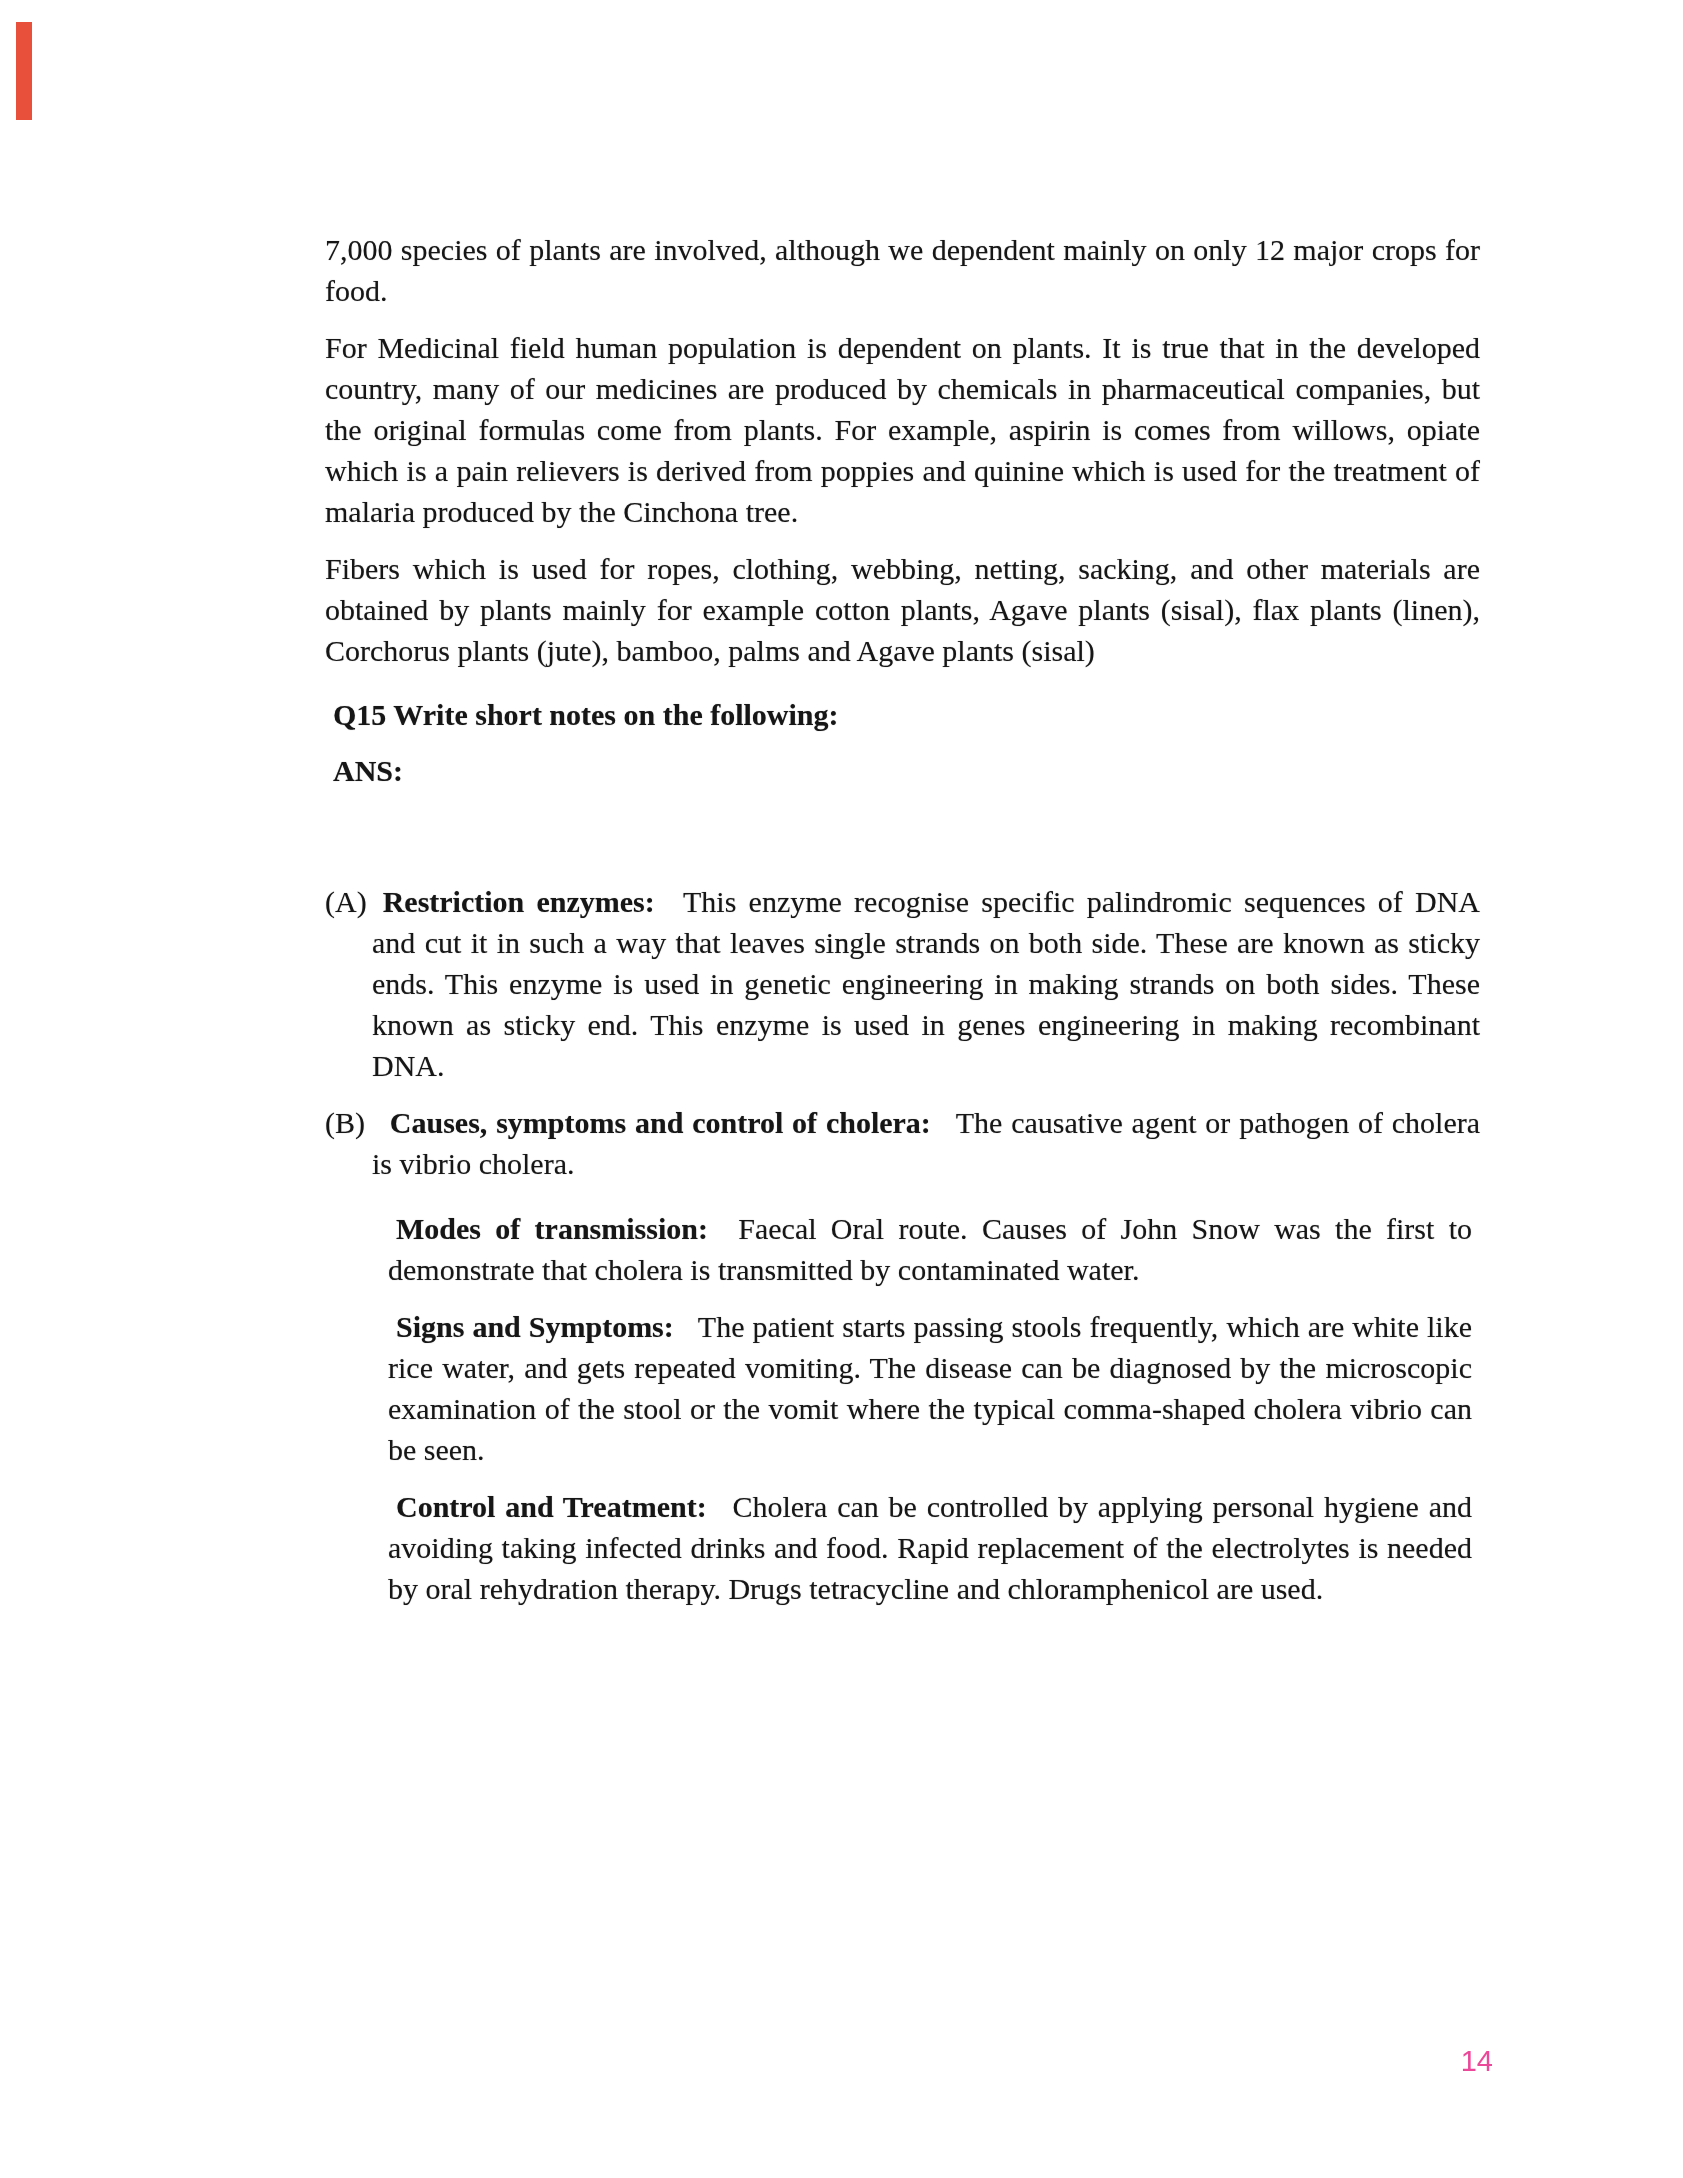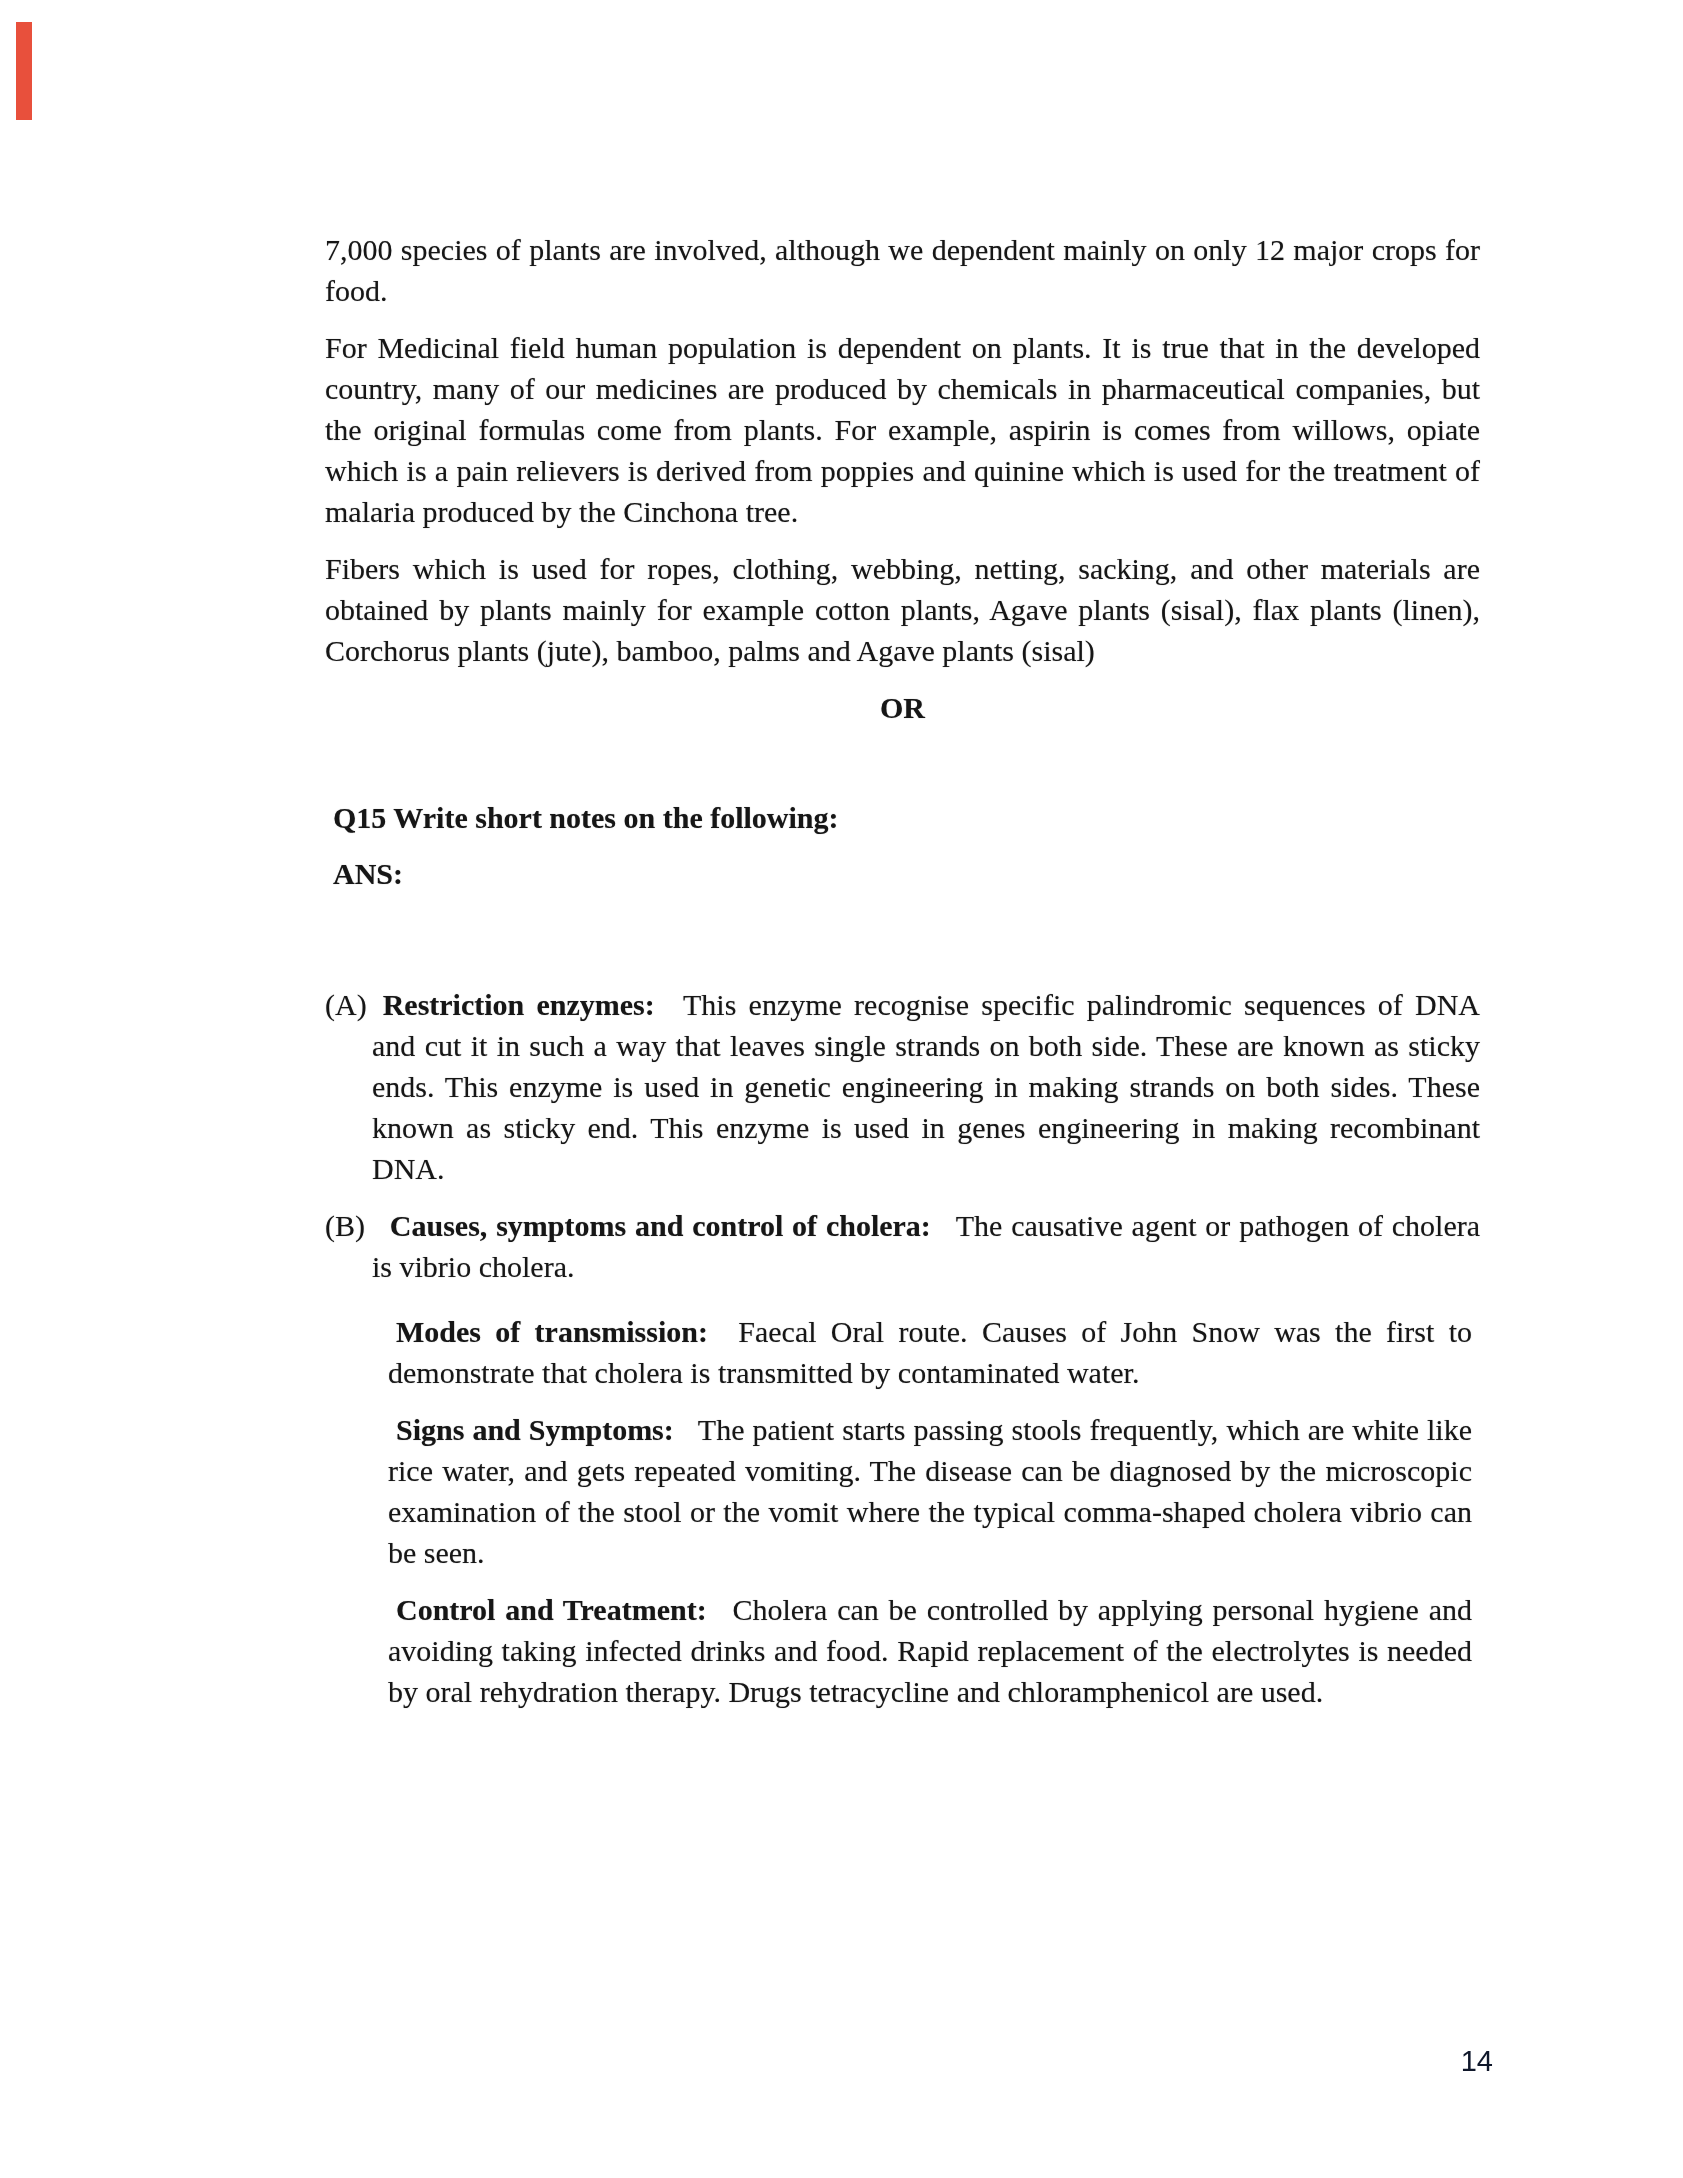--- a/index.html
+++ b/index.html
@@ -56,39 +56,38 @@
   .mbB { margin-bottom: 43px; }
   .sub { margin-left: 55px; }
   .bold { font-weight: bold; }
   .page-number {
     position: absolute;
     top: 2020px;
     right: 198px;
     font-family: "Liberation Sans", "DejaVu Sans", sans-serif;
     font-size: 29px;
     line-height: 34px;
-    color: #0f172a;
+    color: #ec4899;
   }
 </style>
 </head>
 <body>
 
 <div class="page">
 
   <div class="corner-marker"></div>
 
   <div class="content">
 
     <p class="para just mb1">7,000 species of plants are involved, although we dependent mainly on only 12 major crops for food.</p>
 
     <p class="para just mb2">For Medicinal field human population is dependent on plants. It is true that in the developed country, many of our medicines are produced by chemicals in pharmaceutical companies, but the original formulas come from plants. For example, aspirin is comes from willows, opiate which is a pain relievers is derived from poppies and quinine which is used for the treatment of malaria produced by the Cinchona tree.</p>
 
     <p class="para just mb3">Fibers which is used for ropes, clothing, webbing, netting, sacking, and other materials are obtained by plants mainly for example cotton plants, Agave plants (sisal), flax plants (linen), Corchorus plants (jute), bamboo, palms and Agave plants (sisal)</p>
 
-    <p class="or-divider">OR</p>
 
     <div class="q-block">
       <div class="q-line">Q15 Write short notes on the following:</div>
       <div class="q-line">ANS:</div>
     </div>
 
     <p class="para just hang mbA"><span>(A)</span><span class="bold">Restriction enzymes:</span> <span>This enzyme recognise specific palindromic sequences of DNA and cut it in such a way that leaves single strands on both side. These are known as sticky ends. This enzyme is used in genetic engineering in making strands on both sides. These known as sticky end. This enzyme is used in genes engineering in making recombinant DNA.</span></p>
 
     <p class="para just hang mbB"><span>(B)</span> <span class="bold">Causes, symptoms and control of cholera:</span> <span>The causative agent or pathogen of cholera is vibrio cholera.</span></p>
 

